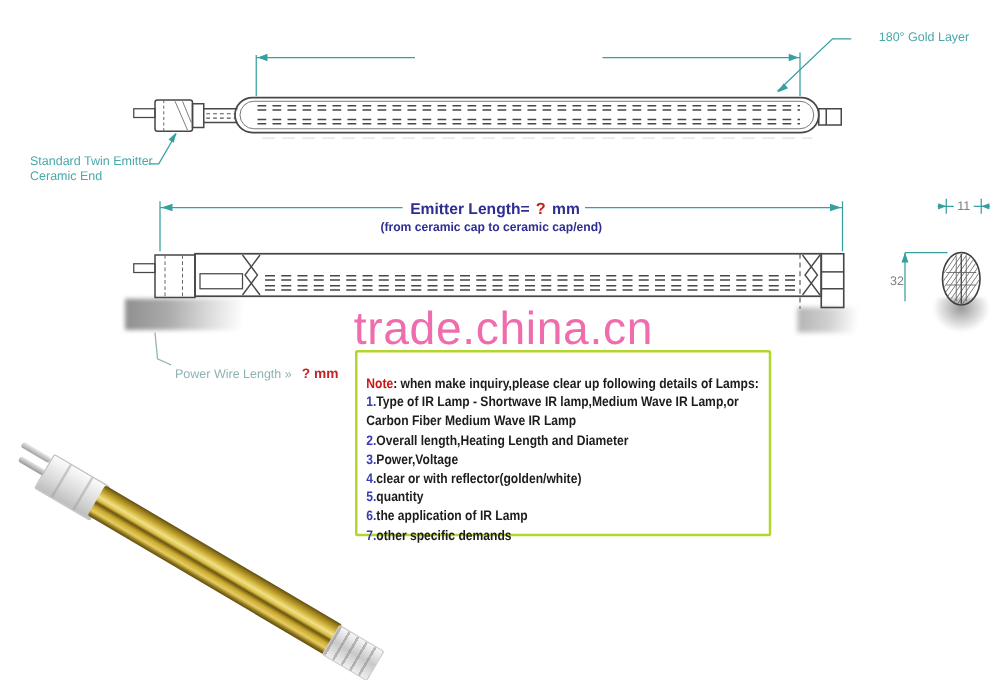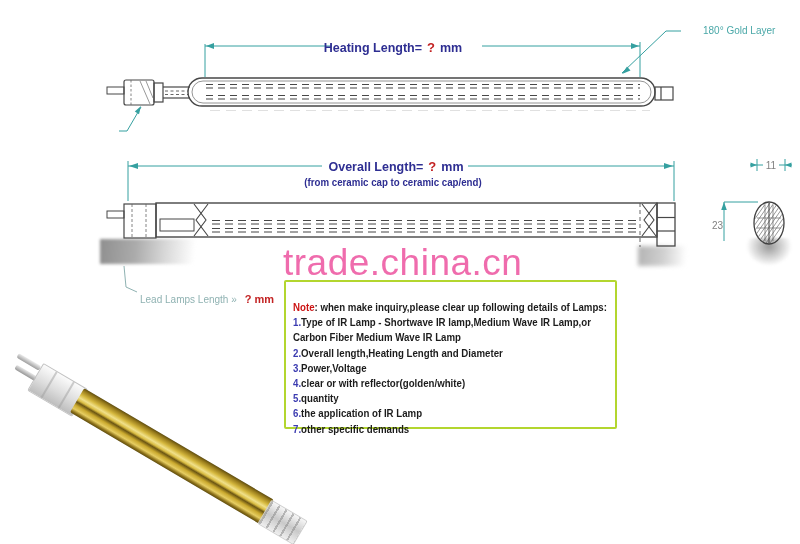--- a/index.html
+++ b/index.html
@@ -161,38 +161,39 @@
       <rect x="763" y="159" width="16" height="12" fill="#ffffff" stroke="none"></rect>
 
       <line x1="724" y1="202" x2="758" y2="202"></line>
       <line x1="724" y1="202" x2="724" y2="241"></line>
       <polygon points="724,202 721.2,210 726.8,210" stroke="none"></polygon>
     </g>
 
     <polyline points="124,266 126,287 137,292" fill="none" stroke="#8fb2b2" stroke-width="1"></polyline>
   </svg>
 
-  <div class="txt dim-text" style="left:393px;top:40px;">
-    <span>Heating Length=</span><span class="q">?</span><span>mm</span>
-  </div>
 
   <div class="txt teal-label" style="left:703px;top:25px;">180° Gold Layer</div>
 
+  <div class="txt teal-label" style="left:24px;top:124px;">
+    <div>Standard Twin Emitter</div>
+    <div>Ceramic End</div>
+  </div>
 
   <div class="txt dim-text" style="left:396px;top:159px;">
-    <span>Overall Length=</span><span class="q">?</span><span>mm</span>
+    <span>Emitter Length=</span><span class="q">?</span><span>mm</span>
   </div>
   <div class="txt dim-sub" style="left:393px;top:177px;">(from ceramic cap to ceramic cap/end)</div>
 
   <div class="txt" style="left:140px;top:289px;">
-    <span class="gray-teal">Lead Lamps Length »</span><span class="lead-q">? mm</span>
+    <span class="gray-teal">Power Wire Length »</span><span class="lead-q">? mm</span>
   </div>
 
   <div class="txt cs-num" style="left:771px;top:160px;transform:translateX(-50%);">11</div>
-  <div class="txt cs-num" style="left:712px;top:220px;">23</div>
+  <div class="txt cs-num" style="left:712px;top:220px;">32</div>
 
   <div id="note-box">
     <div class="note-line">
       <span class="n-red">Note</span><span>: when make inquiry,please clear up following details of Lamps:</span>
     </div>
     <div class="note-line"><span class="n-num">1.</span><span>Type of IR Lamp - Shortwave IR lamp,Medium Wave IR Lamp,or</span></div>
     <div class="note-line"><span class="n-num"></span><span>Carbon Fiber Medium Wave IR Lamp</span></div>
     <div class="note-line"><span class="n-num">2.</span><span>Overall length,Heating Length and Diameter</span></div>
     <div class="note-line"><span class="n-num">3.</span><span>Power,Voltage</span></div>
     <div class="note-line"><span class="n-num">4.</span><span>clear or with reflector(golden/white)</span></div>

